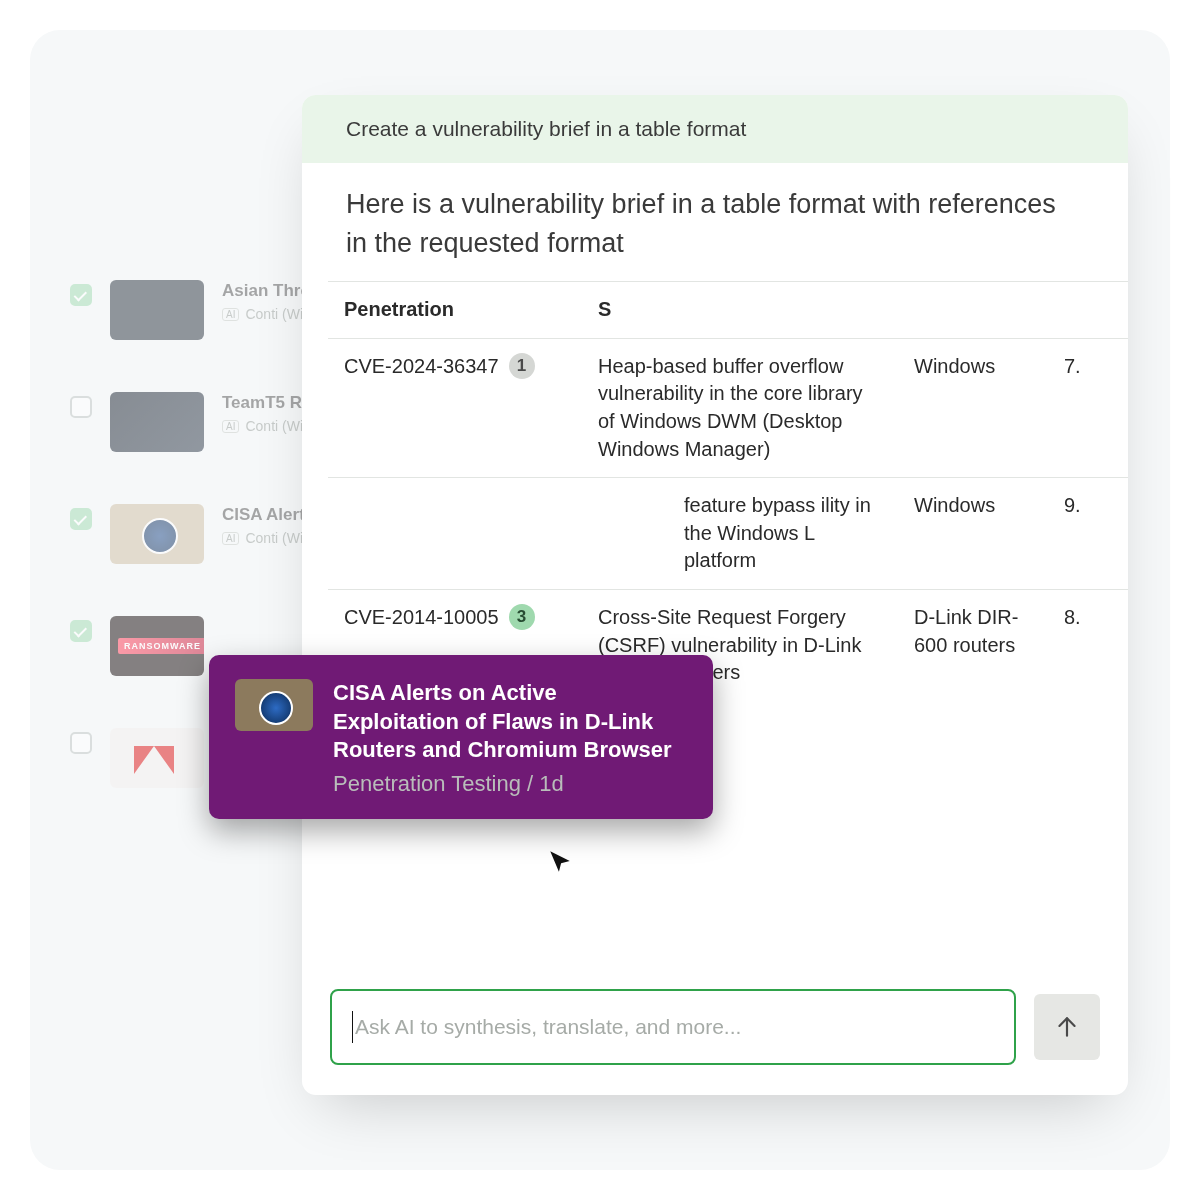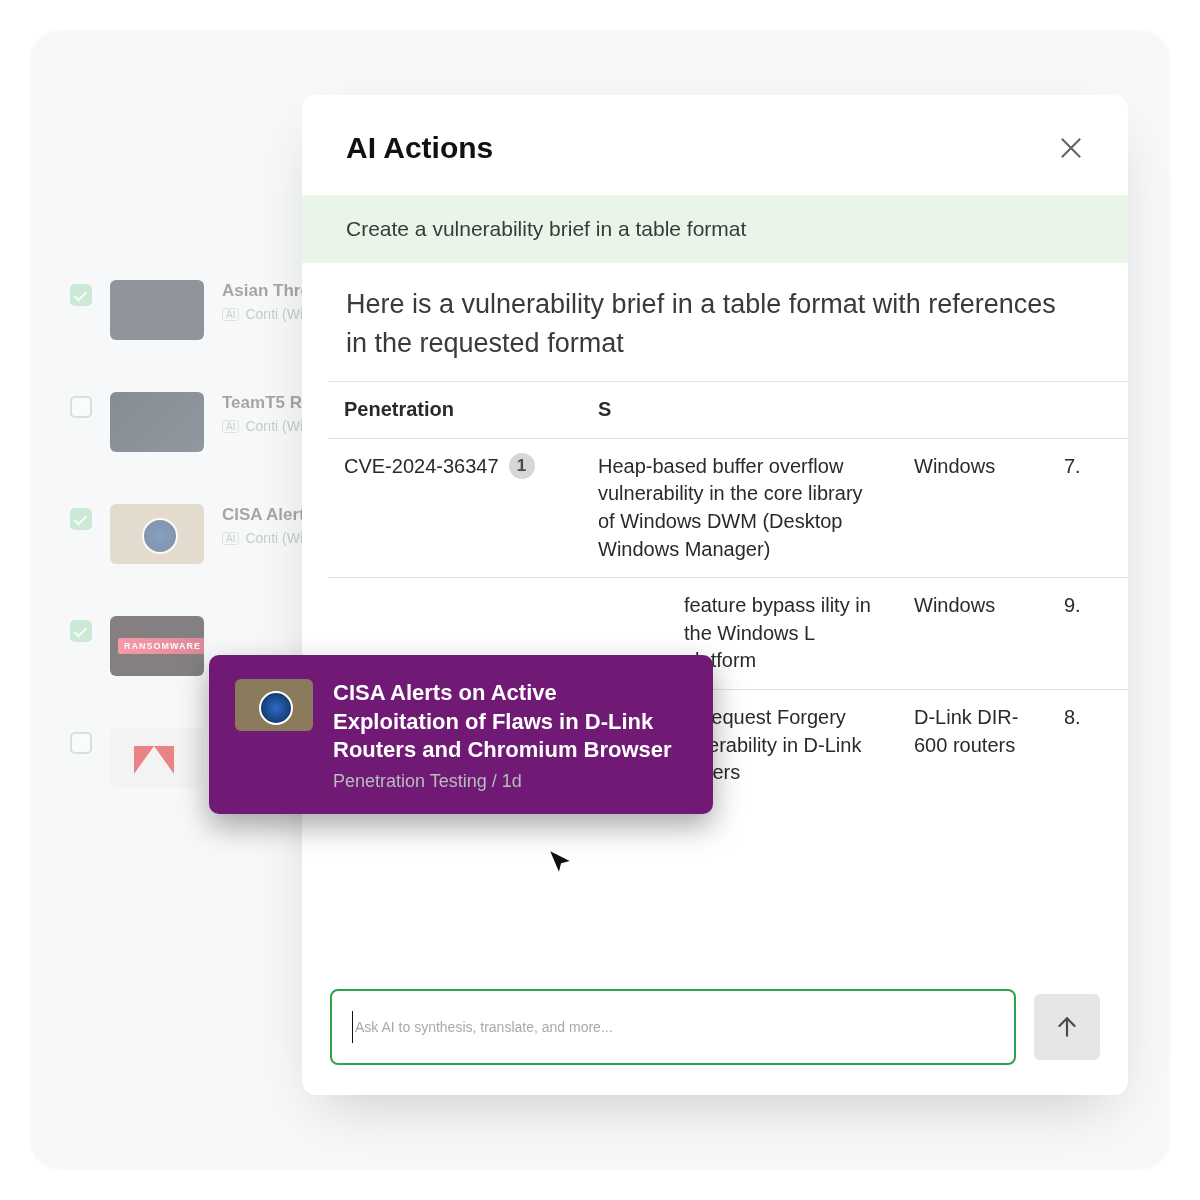--- a/index.html
+++ b/index.html
@@ -156,21 +156,21 @@
 .input-bar {
   display:flex; gap:18px;
   padding: 0 28px 30px 28px;
   align-items:center;
 }
 .ask-input {
   flex:1; height:76px;
   border:2px solid #2FA24A;
   border-radius:8px;
   padding: 16px 20px;
-  font-size:14px; color:#333;
+  font-size:21px; color:#333;
   outline:none;
   display:flex; align-items:center;
 }
 .ask-input .caret {
   width:1px; height:32px; background:#111; margin-right:2px;
   animation: none;
 }
 .ask-input .ph { color:#A6ABA7; }
 .send-btn {
   width:66px; height:66px;
@@ -193,21 +193,21 @@
 .tip-thumb {
   width:78px; height:52px; border-radius:6px; flex-shrink:0;
   background:#8c7a5d; position:relative; overflow:hidden;
 }
 .tip-thumb::after{
   content:""; position:absolute; left:24px; top:12px; width:30px;height:30px;
   border-radius:50%; background:radial-gradient(circle,#2d6bc4,#0b2a55);
   border:2px solid #fff;
 }
 .tip-title { font-size:22px; font-weight:700; line-height:1.3; }
-.tip-meta { font-size:18px; color:#B9BDBA; margin-top:6px;}
+.tip-meta { font-size:22px; color:#B9BDBA; margin-top:6px;}
 
 .cursor {
   position:absolute;
   left:547px; top:848px;
   width:26px; height:26px;
 }
 </style>
 </head>
 <body>
 
@@ -259,24 +259,20 @@
       <div class="list-title">Hackers Le Acrobat Re</div>
       <div class="list-meta">
           <span class="ai-chip">AI</span>
           <span>Conti (Win</span>
         </div>
     </div>
   </div>
 </div>
 
 <div class="panel">
-  <div class="panel-head">
-    <div class="panel-title">AI Actions</div>
-    <div class="close-x"></div>
-  </div>
   <div class="prompt-strip">Create a vulnerability brief in a table format</div>
   <div class="response-intro">Here is a vulnerability brief in a table format with references in the requested format</div>
 
   <div class="tbl">
     <div class="row head">
       <div class="cell">Penetration</div>
       <div class="cell">S</div>
     </div>
 
     <div class="row">

